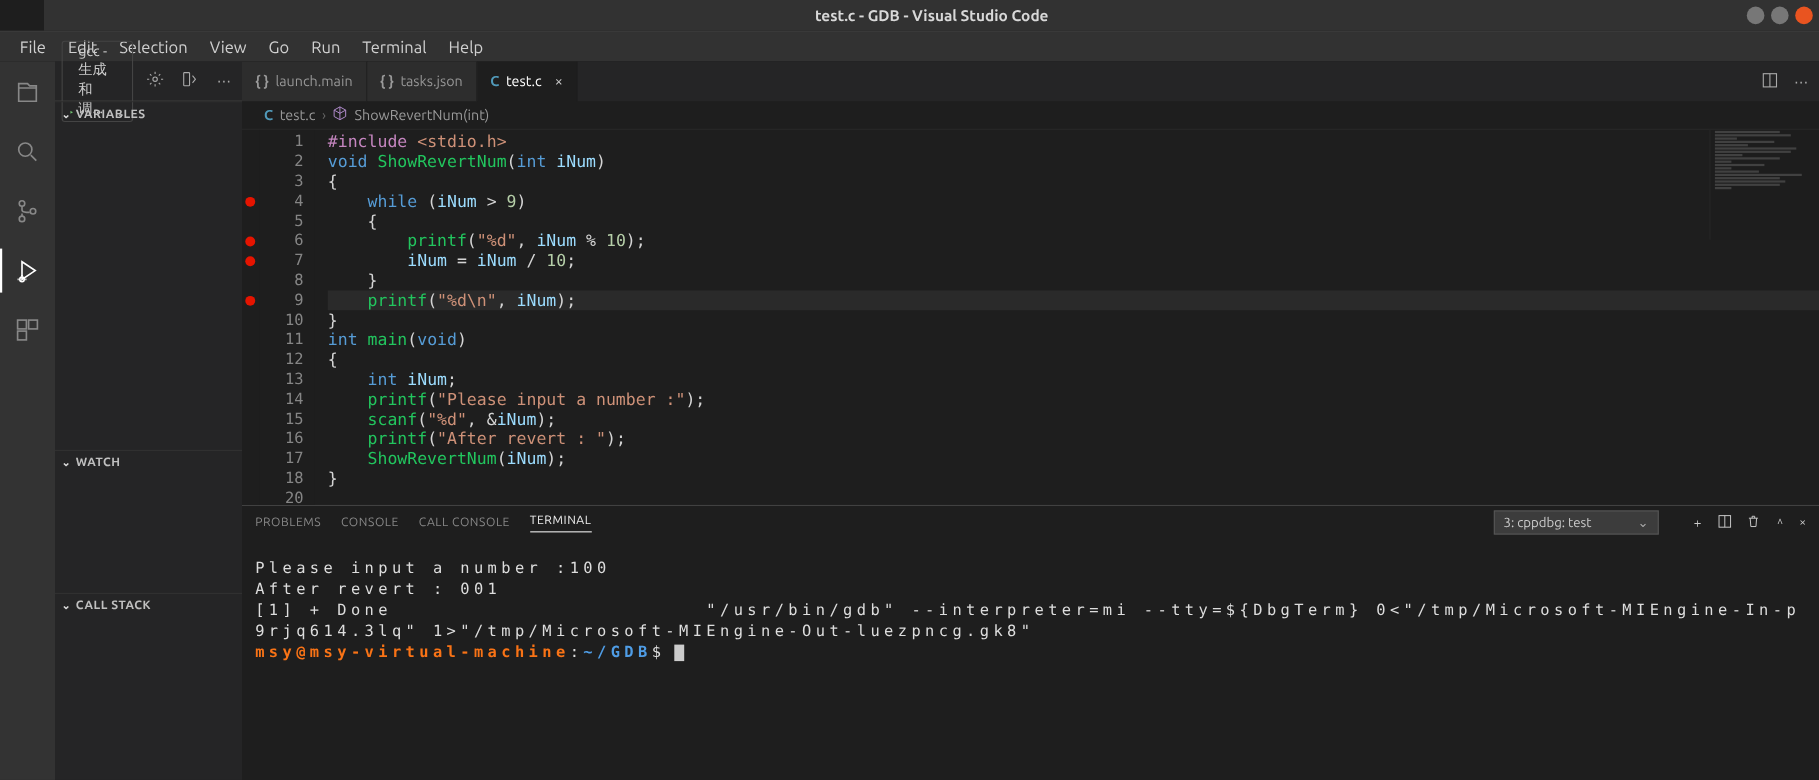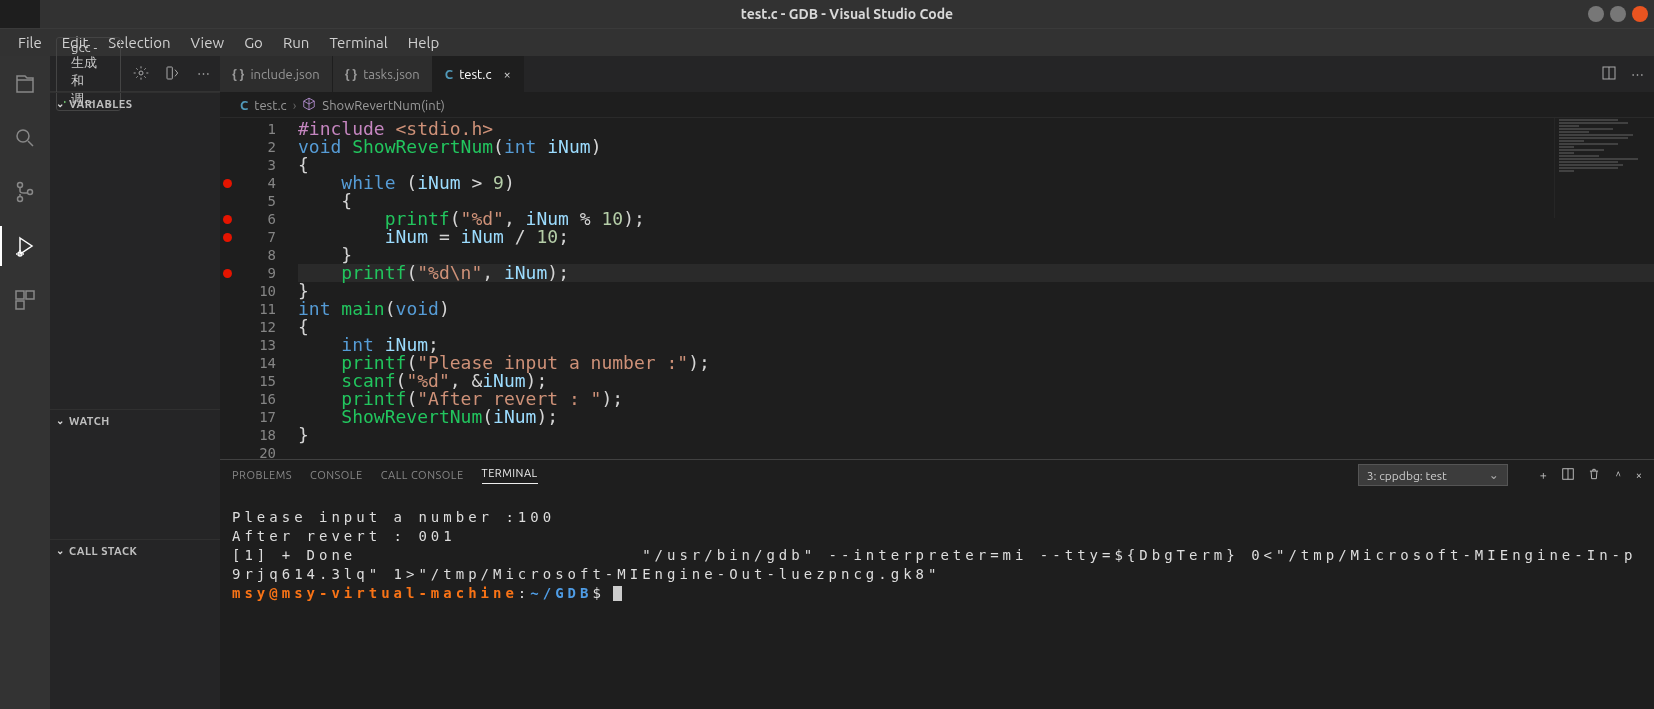--- a/index.html
+++ b/index.html
@@ -50,21 +50,21 @@
   .tabctl { display:flex; align-items:center; padding:0 10px; gap:14px; color:#aaa; }
   .breadcrumb { height:26px; display:flex; align-items:center; gap:6px; padding-left:20px; font-size:13px; color:#9a9a9a; border-bottom:1px solid #2a2a2a;}
   .breadcrumb .icon-c { color:#519aba; font-weight:700;}
   .breadcrumb .sep { color:#666; }
   .cube { color:#b58fd1; }
   .editor { flex:1; display:flex; overflow:hidden; position:relative;}
   .gutter { width:50px; background:#1e1e1e; text-align:right; color:#858585; font-family:"Consolas","Menlo",monospace; font-size:14px; padding-right:10px; line-height:18px; padding-top:2px;}
   .bpcol { width:16px; background:#1e1e1e; padding-top:2px;}
   .bpcol .row { height:18px; display:flex; align-items:center; justify-content:center;}
   .bp { width:9px; height:9px; border-radius:50%; background:#e51400;}
-  .code { flex:1; font-family:"Consolas","Menlo",monospace; font-size:18px; line-height:18px; padding-top:2px; padding-left:12px; white-space:pre; color:#d4d4d4; overflow:hidden;}
+  .code { flex:1; font-family:"Consolas","Menlo",monospace; font-size:15px; line-height:18px; padding-top:2px; padding-left:12px; white-space:pre; color:#d4d4d4; overflow:hidden;}
   .code .hl-line { background:#2a2a2a; }
   .tok-inc { color:#c586c0;}
   .tok-inc2 { color:#ce9178;}
   .tok-kw { color:#569cd6;}
   .tok-fn { color:#22c55e;}
   .tok-var { color:#9cdcfe;}
   .tok-str { color:#ce9178;}
   .tok-num { color:#b5cea8;}
   .minimap { position:absolute; right:0; top:0; width:100px; height:100px; background:#1e1e1e; opacity:.65; border-left:1px solid #2b2b2b;}
   .mm-line { height:2px; margin:1px 4px; background:#555; }
@@ -179,21 +179,21 @@
           <span class="tw">⌄</span>
           <span>CALL STACK</span>
         </div>
     </div>
   </div>
 
   <div class="edcol">
     <div class="tabbar">
       <div class="tab">
           <span class="icon-j">{ }</span>
-          <span>include.json</span>
+          <span>launch.main</span>
         </div>
       <div class="tab">
           <span class="icon-j">{ }</span>
           <span>tasks.json</span>
         </div>
       <div class="tab active">
           <span class="icon-c">C</span>
           <span>test.c</span>
           <span class="x">×</span>
         </div>

